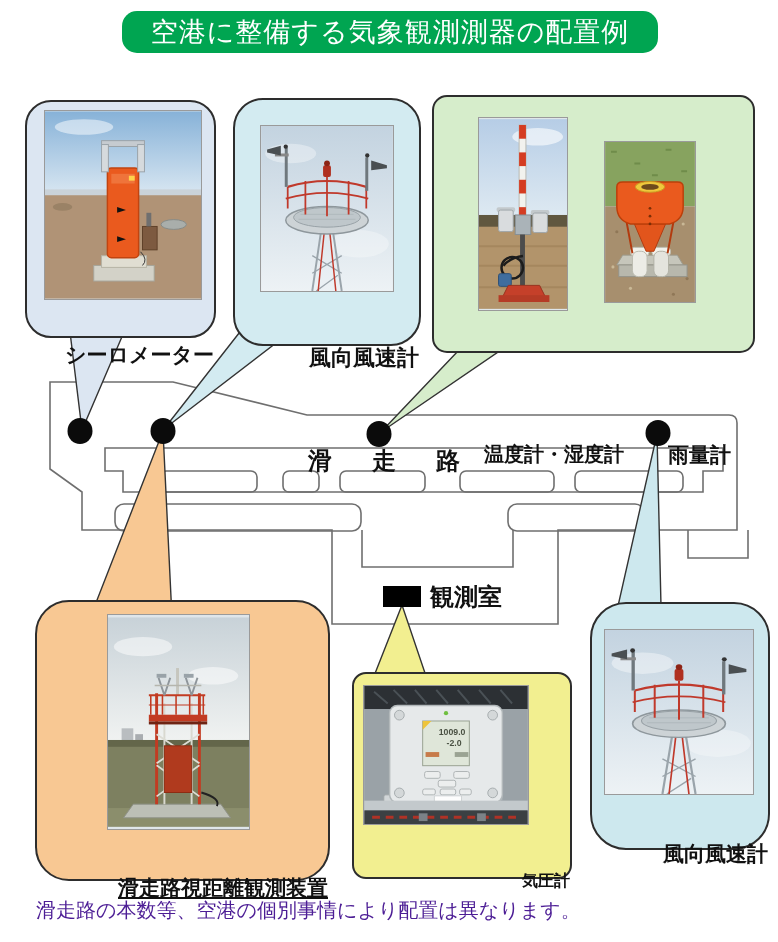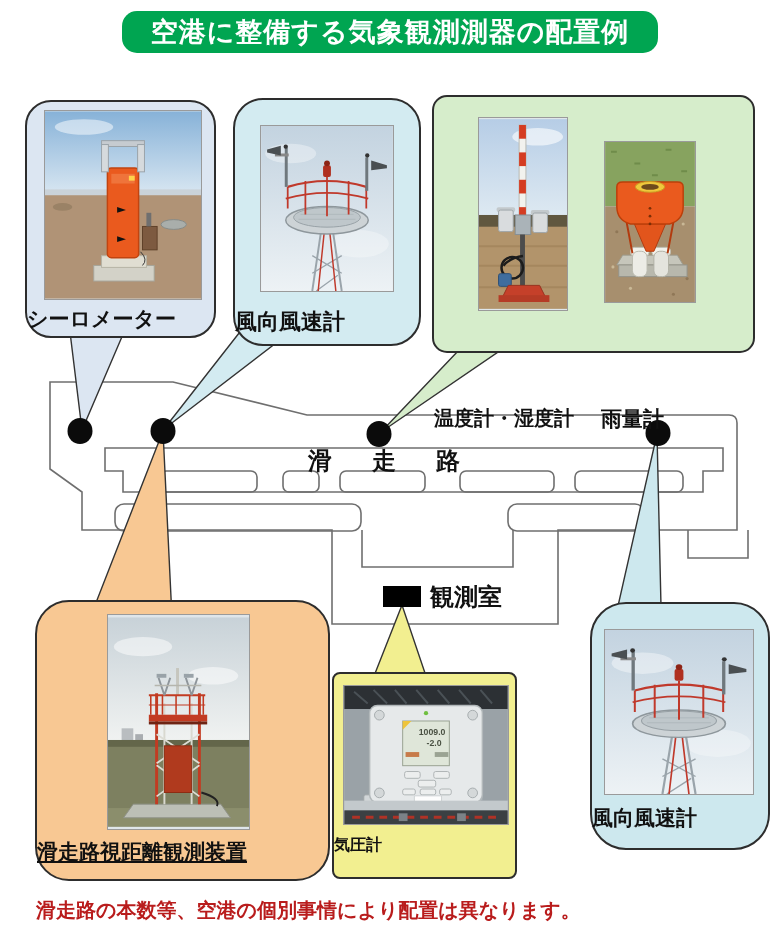--- a/index.html
+++ b/index.html
@@ -13,46 +13,46 @@
     --diagram_line:#6f6f6f;
   }
   html,body{margin:0;padding:0;background:#ffffff;}
   .stage{
     position:relative;width:778px;height:942px;background:#fff;overflow:hidden;
     font-family:"Liberation Sans","DejaVu Sans",sans-serif;color:#111;
   }
   .title-banner{
     position:absolute;left:122px;top:11px;width:536px;height:42px;
     background:var(--title_bg);border-radius:15px;color:#fff;
-    font-size:27px;font-weight:bold;letter-spacing:1px;
+    font-size:27px;font-weight:normal;letter-spacing:1px;
     display:flex;align-items:center;justify-content:center;
   }
   .diagram-svg{position:absolute;left:0;top:0;}
   .diag{stroke:var(--diagram_line);stroke-width:1.6;fill:none;}
   .diag-fill{stroke:var(--diagram_line);stroke-width:1.6;fill:#ffffff;}
   .wedge{stroke:#333;stroke-width:1.4;}
   .wedge-ceil{fill:var(--bubble_ceilometer);}
   .wedge-wind{fill:var(--bubble_wind);}
   .wedge-green{fill:var(--bubble_green);}
   .wedge-orange{fill:var(--bubble_orange);}
   .wedge-yellow{fill:var(--bubble_yellow);}
   .wedge-windb{fill:var(--bubble_wind_bottom);}
   .svg-label{font-family:"Liberation Sans","DejaVu Sans",sans-serif;font-weight:bold;fill:#111;}
   .runway-label{font-size:24px;letter-spacing:8px;}
   .obs-label{font-size:24px;}
   .bubble{position:absolute;border:2.2px solid #2d2d2d;box-sizing:border-box;}
   .bubble .photo{position:absolute;border:1px solid #9a9a9a;box-sizing:border-box;background:#dfe6ea;}
-  .bubble .label{position:absolute;left:0;width:100%;text-align:left;font-weight:bold;white-space:nowrap;}
+  .bubble .label{position:absolute;left:0;width:100%;text-align:right;font-weight:bold;white-space:nowrap;margin-top:36px;}
   .b-ceil{left:25px;top:100px;width:191px;height:238px;border-radius:26px;background:var(--bubble_ceilometer);}
   .b-wind{left:233px;top:98px;width:188px;height:248px;border-radius:30px;background:var(--bubble_wind);}
   .b-green{left:432px;top:95px;width:323px;height:258px;border-radius:15px;background:var(--bubble_green);}
   .b-rvr{left:35px;top:600px;width:295px;height:281px;border-radius:34px;background:var(--bubble_orange);}
-  .b-baro{left:332px;top:672px;width:185px;height:207px;border-radius:8px;background:var(--bubble_yellow);}
+  .b-baro{left:352px;top:672px;width:220px;height:207px;border-radius:14px;background:var(--bubble_yellow);}
   .b-windb{left:590px;top:602px;width:180px;height:248px;border-radius:36px;background:var(--bubble_wind_bottom);}
-  .caption{position:absolute;left:36px;top:897px;font-size:20px;font-weight:700;color:#b91c1c;}
+  .caption{position:absolute;left:36px;top:897px;font-size:20px;font-weight:400;color:#4c1d95;}
 </style>
 </head>
 <body>
 
 <div class="stage">
 
   <div class="title-banner">空港に整備する気象観測測器の配置例</div>
 
   <svg class="diagram-svg" width="778" height="942" viewBox="0 0 778 942">
     <defs>

